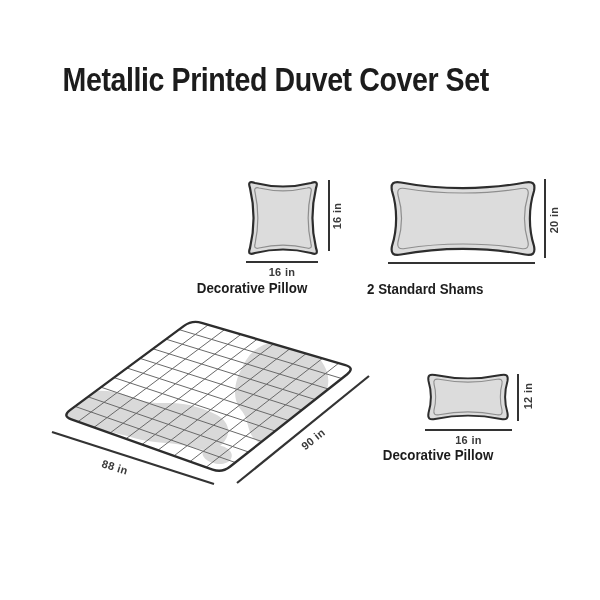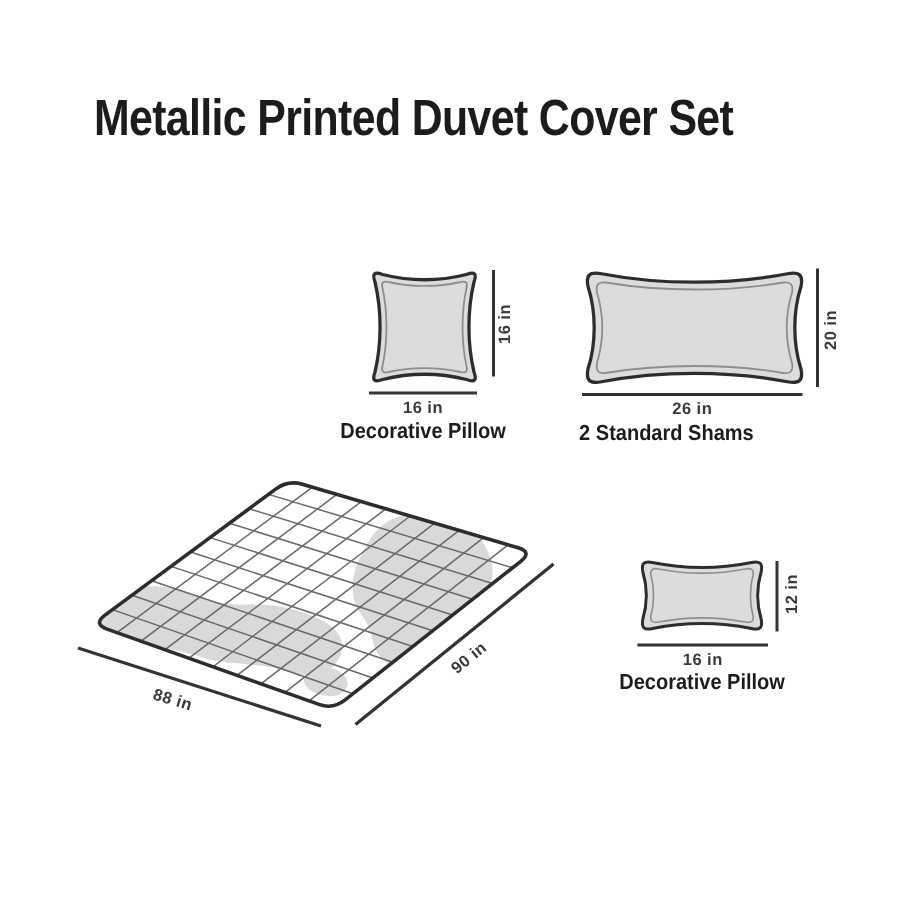--- a/index.html
+++ b/index.html
@@ -8,21 +8,21 @@
     font-family:"Liberation Sans",sans-serif;color:#1c1c1c;overflow:hidden;
   }
   .abs{position:absolute;}
   .title{
     left:0;top:60px;width:551px;text-align:center;
     font-size:34px;font-weight:700;letter-spacing:-0.5px;line-height:1.15;
     white-space:nowrap;
   }
   .title .squeeze{display:inline-block;transform:scaleX(0.84);transform-origin:center;}
   .item-label{
-    font-size:14.5px;font-weight:700;text-align:center;letter-spacing:0;
+    font-size:14.5px;font-weight:700;text-align:left;letter-spacing:0;
     white-space:nowrap;color:#1c1c1c;
   }
   .item-label .squeeze{display:inline-block;transform:scaleX(0.92);transform-origin:center;}
   .dim-text{
     font-size:11px;font-weight:600;color:#3a3a3a;text-align:center;
     white-space:nowrap;letter-spacing:0.3px;
   }
   .dim-line-h{height:2px;background:#333333;}
   .dim-line-v{width:2px;background:#333333;}
   .rot-ccw{transform:rotate(-90deg);transform-origin:center;}
@@ -57,22 +57,21 @@
     <path d="M 4,13 C 2.5,5.5 5,3 13,4.5 C 52,12 98,12 137,4.5 C 145,3 147.5,5.5 146,13
              C 140.5,30 140.5,51 146,68 C 147.5,75.5 145,78 137,76.5 C 98,69 52,69 13,76.5
              C 5,78 2.5,75.5 4,68 C 9.5,51 9.5,30 4,13 Z" fill="#dcdcdc" stroke="#2d2d2d" stroke-width="2.2" stroke-linejoin="round"></path>
     <path d="M 10,17 C 9,11.5 11,9.5 17,10.5 C 53,16.5 97,16.5 133,10.5 C 139,9.5 141,11.5 140,17
              C 135.5,32 135.5,49 140,64 C 141,69.5 139,71.5 133,70.5 C 97,64.5 53,64.5 17,70.5
              C 11,71.5 9,69.5 10,64 C 14.5,49 14.5,32 10,17 Z" fill="none" stroke="#8e8e8e" stroke-width="1.2"></path>
   </svg>
   <div class="abs dim-line-v" style="left:544px;top:179px;height:79px;"></div>
   <div class="abs dim-text rot-ccw" style="left:534px;top:214px;width:40px;">20 in</div>
   <div class="abs dim-line-h" style="left:388px;top:262px;width:147px;"></div>
-  <div class="abs dim-text" style="left:388px;top:267px;width:147px;">26 in</div>
-  <div class="abs item-label" style="left:344px;top:281px;width:200px;">
+  <div class="abs item-label" style="left:362px;top:281px;width:200px;">
     <span class="squeeze">2 Standard Shams</span>
   </div>
 
   <svg class="abs" style="left:425px;top:372px;" width="86" height="50" viewBox="0 0 86 50">
     <path d="M 3.5,9 C 2.5,3.5 4.5,1.8 10,3 C 32,7.5 54,7.5 76,3 C 81.5,1.8 83.5,3.5 82.5,9
              C 79.5,19 79.5,31 82.5,41 C 83.5,46.5 81.5,48.2 76,47 C 54,42.5 32,42.5 10,47
              C 4.5,48.2 2.5,46.5 3.5,41 C 6.5,31 6.5,19 3.5,9 Z" fill="#dcdcdc" stroke="#2d2d2d" stroke-width="2" stroke-linejoin="round"></path>
     <path d="M 9,12 C 8.3,8 9.8,6.5 14,7.3 C 33,11 53,11 72,7.3 C 76.2,6.5 77.7,8 77,12
              C 74.8,19.5 74.8,30.5 77,38 C 77.7,42 76.2,43.5 72,42.7 C 53,39 33,39 14,42.7
              C 9.8,43.5 8.3,42 9,38 C 11.2,30.5 11.2,19.5 9,12 Z" fill="none" stroke="#8e8e8e" stroke-width="1.1"></path>

